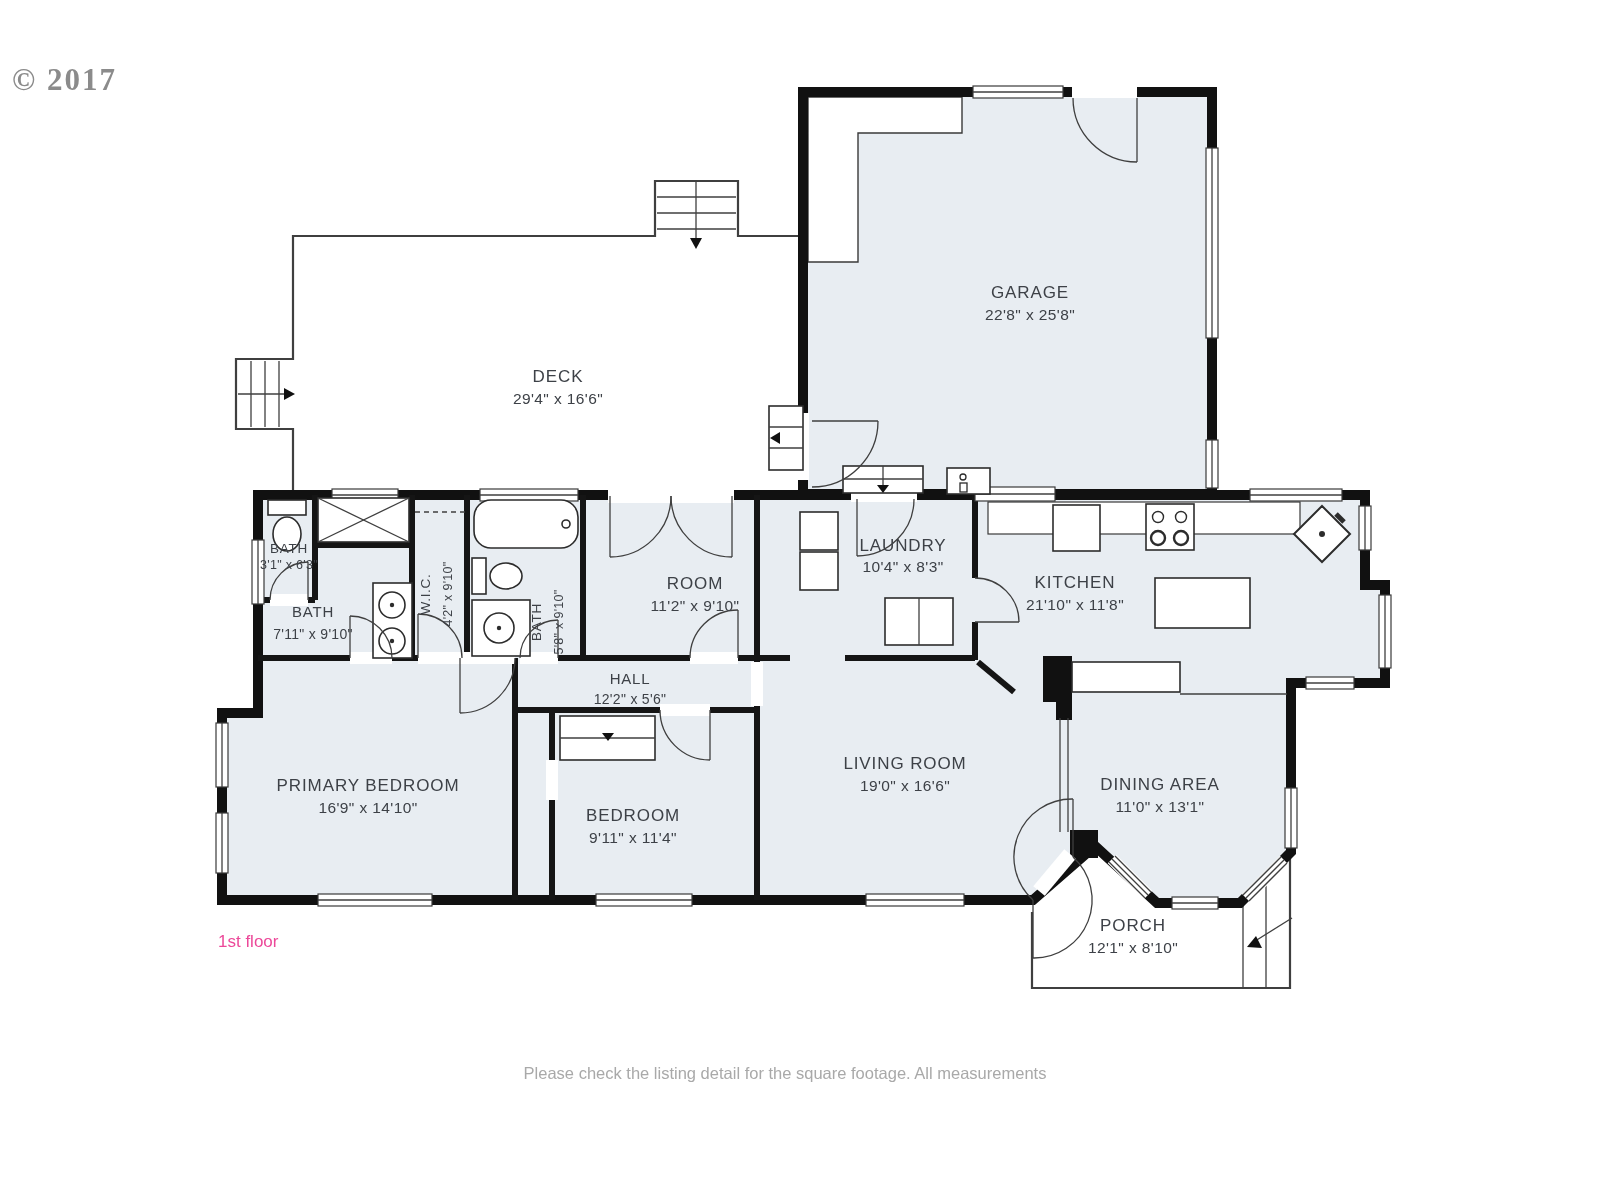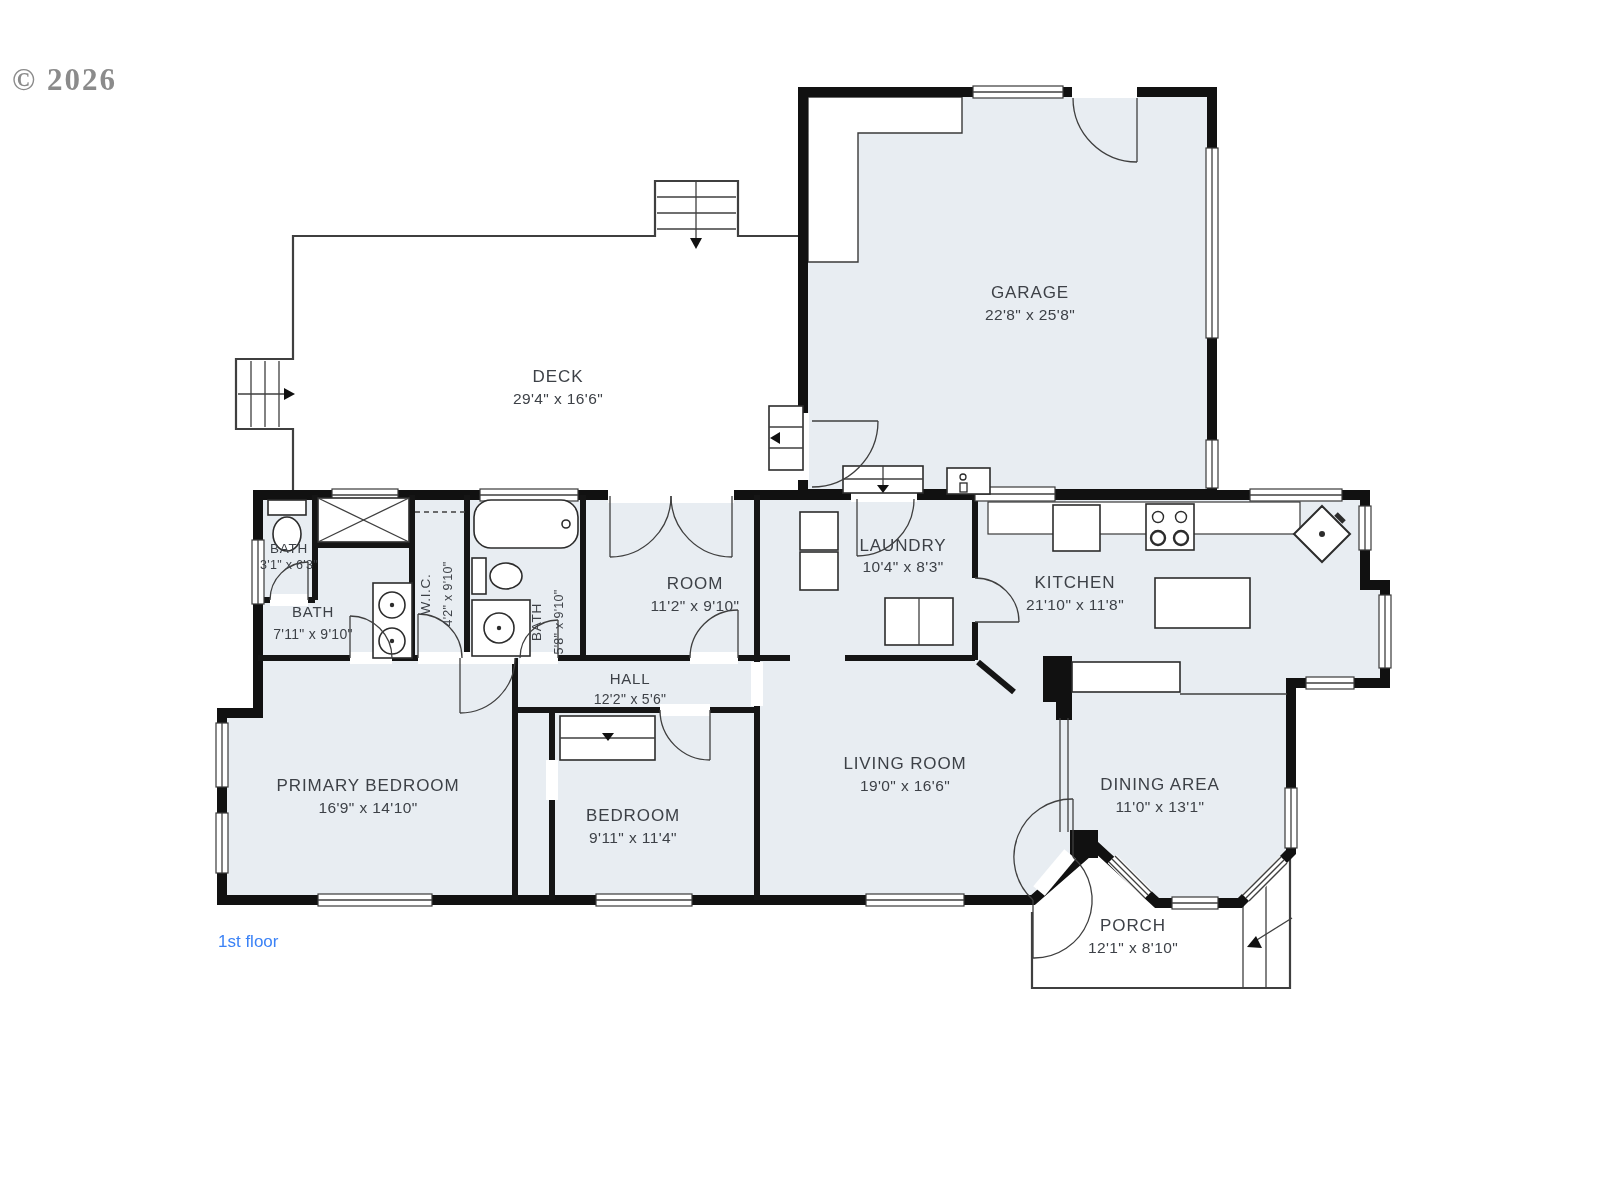--- a/index.html
+++ b/index.html
@@ -1,40 +1,40 @@
 <!DOCTYPE html>
 <html><head>
 <meta charset="utf-8">
 <style>
   html,body{margin:0;padding:0;background:#ffffff;}
   .page{position:relative;width:1600px;height:1200px;background:#fff;overflow:hidden;
         font-family:"Liberation Sans",sans-serif;}
   .copyright{position:absolute;left:12px;top:62px;font-family:"Liberation Serif",serif;
              font-weight:700;font-size:31px;letter-spacing:2px;color:#8b8b8b;}
-  .floor-label{position:absolute;left:218px;top:932px;font-size:17px;color:#3b82f6;}
+  .floor-label{position:absolute;left:218px;top:932px;font-size:17px;color:#ec4899;}
   .disclaimer{position:absolute;left:0;top:1062px;width:1570px;text-align:center;
               color:#a9a9a9;font-size:16.5px;line-height:23px;}
   svg text{font-family:"Liberation Sans",sans-serif;fill:#3d4147;}
   .rn{font-size:17px;letter-spacing:.9px;font-weight:500;}
   .rd{font-size:15.5px;letter-spacing:.4px;}
   .mn{font-size:15px;letter-spacing:.8px;font-weight:500;}
   .md{font-size:14px;letter-spacing:.3px;}
   .sn{font-size:13.5px;letter-spacing:.7px;font-weight:500;}
   .sd{font-size:12.5px;letter-spacing:.3px;}
   .wall{stroke:#111;fill:none;}
   .thin{stroke:#3f3f3f;stroke-width:1.3;fill:none;}
   .fix{stroke:#2c2c2c;stroke-width:1.6;fill:#fff;}
   .win{fill:#fff;stroke:#3a3a3a;stroke-width:1.2;}
   .open{fill:#fff;stroke:none;}
 </style>
 </head>
 <body>
 
 <div class="page">
-  <div class="copyright">© 2026</div>
+  <div class="copyright">© 2017</div>
 
   <svg width="1600" height="1200" viewBox="0 0 1600 1200">
 
     <g>
       <polygon points="293,236 655,236 655,181 738,181 738,236 806,236 806,492 293,492 293,429 236,429 236,359 293,359" fill="#ffffff" stroke="#3f3f3f" stroke-width="2.2"></polygon>
 
       <g>
         <line class="thin" x1="657" y1="197" x2="736" y2="197"></line>
         <line class="thin" x1="657" y1="213" x2="736" y2="213"></line>
         <line class="thin" x1="657" y1="229" x2="736" y2="229"></line>
@@ -294,14 +294,15 @@
       <text class="rd" x="905" y="791">19'0" x 16'6"</text>
       <text class="rn" x="1160" y="790">DINING AREA</text>
       <text class="rd" x="1160" y="812">11'0" x 13'1"</text>
       <text class="rn" x="1133" y="931">PORCH</text>
       <text class="rd" x="1133" y="953">12'1" x 8'10"</text>
     </g>
   </svg>
 
   <div class="floor-label">1st floor</div>
   <div class="disclaimer">
+    <div>Please check the listing detail for the square footage. All measurements</div>
   </div>
 </div>
 
 </body></html>

